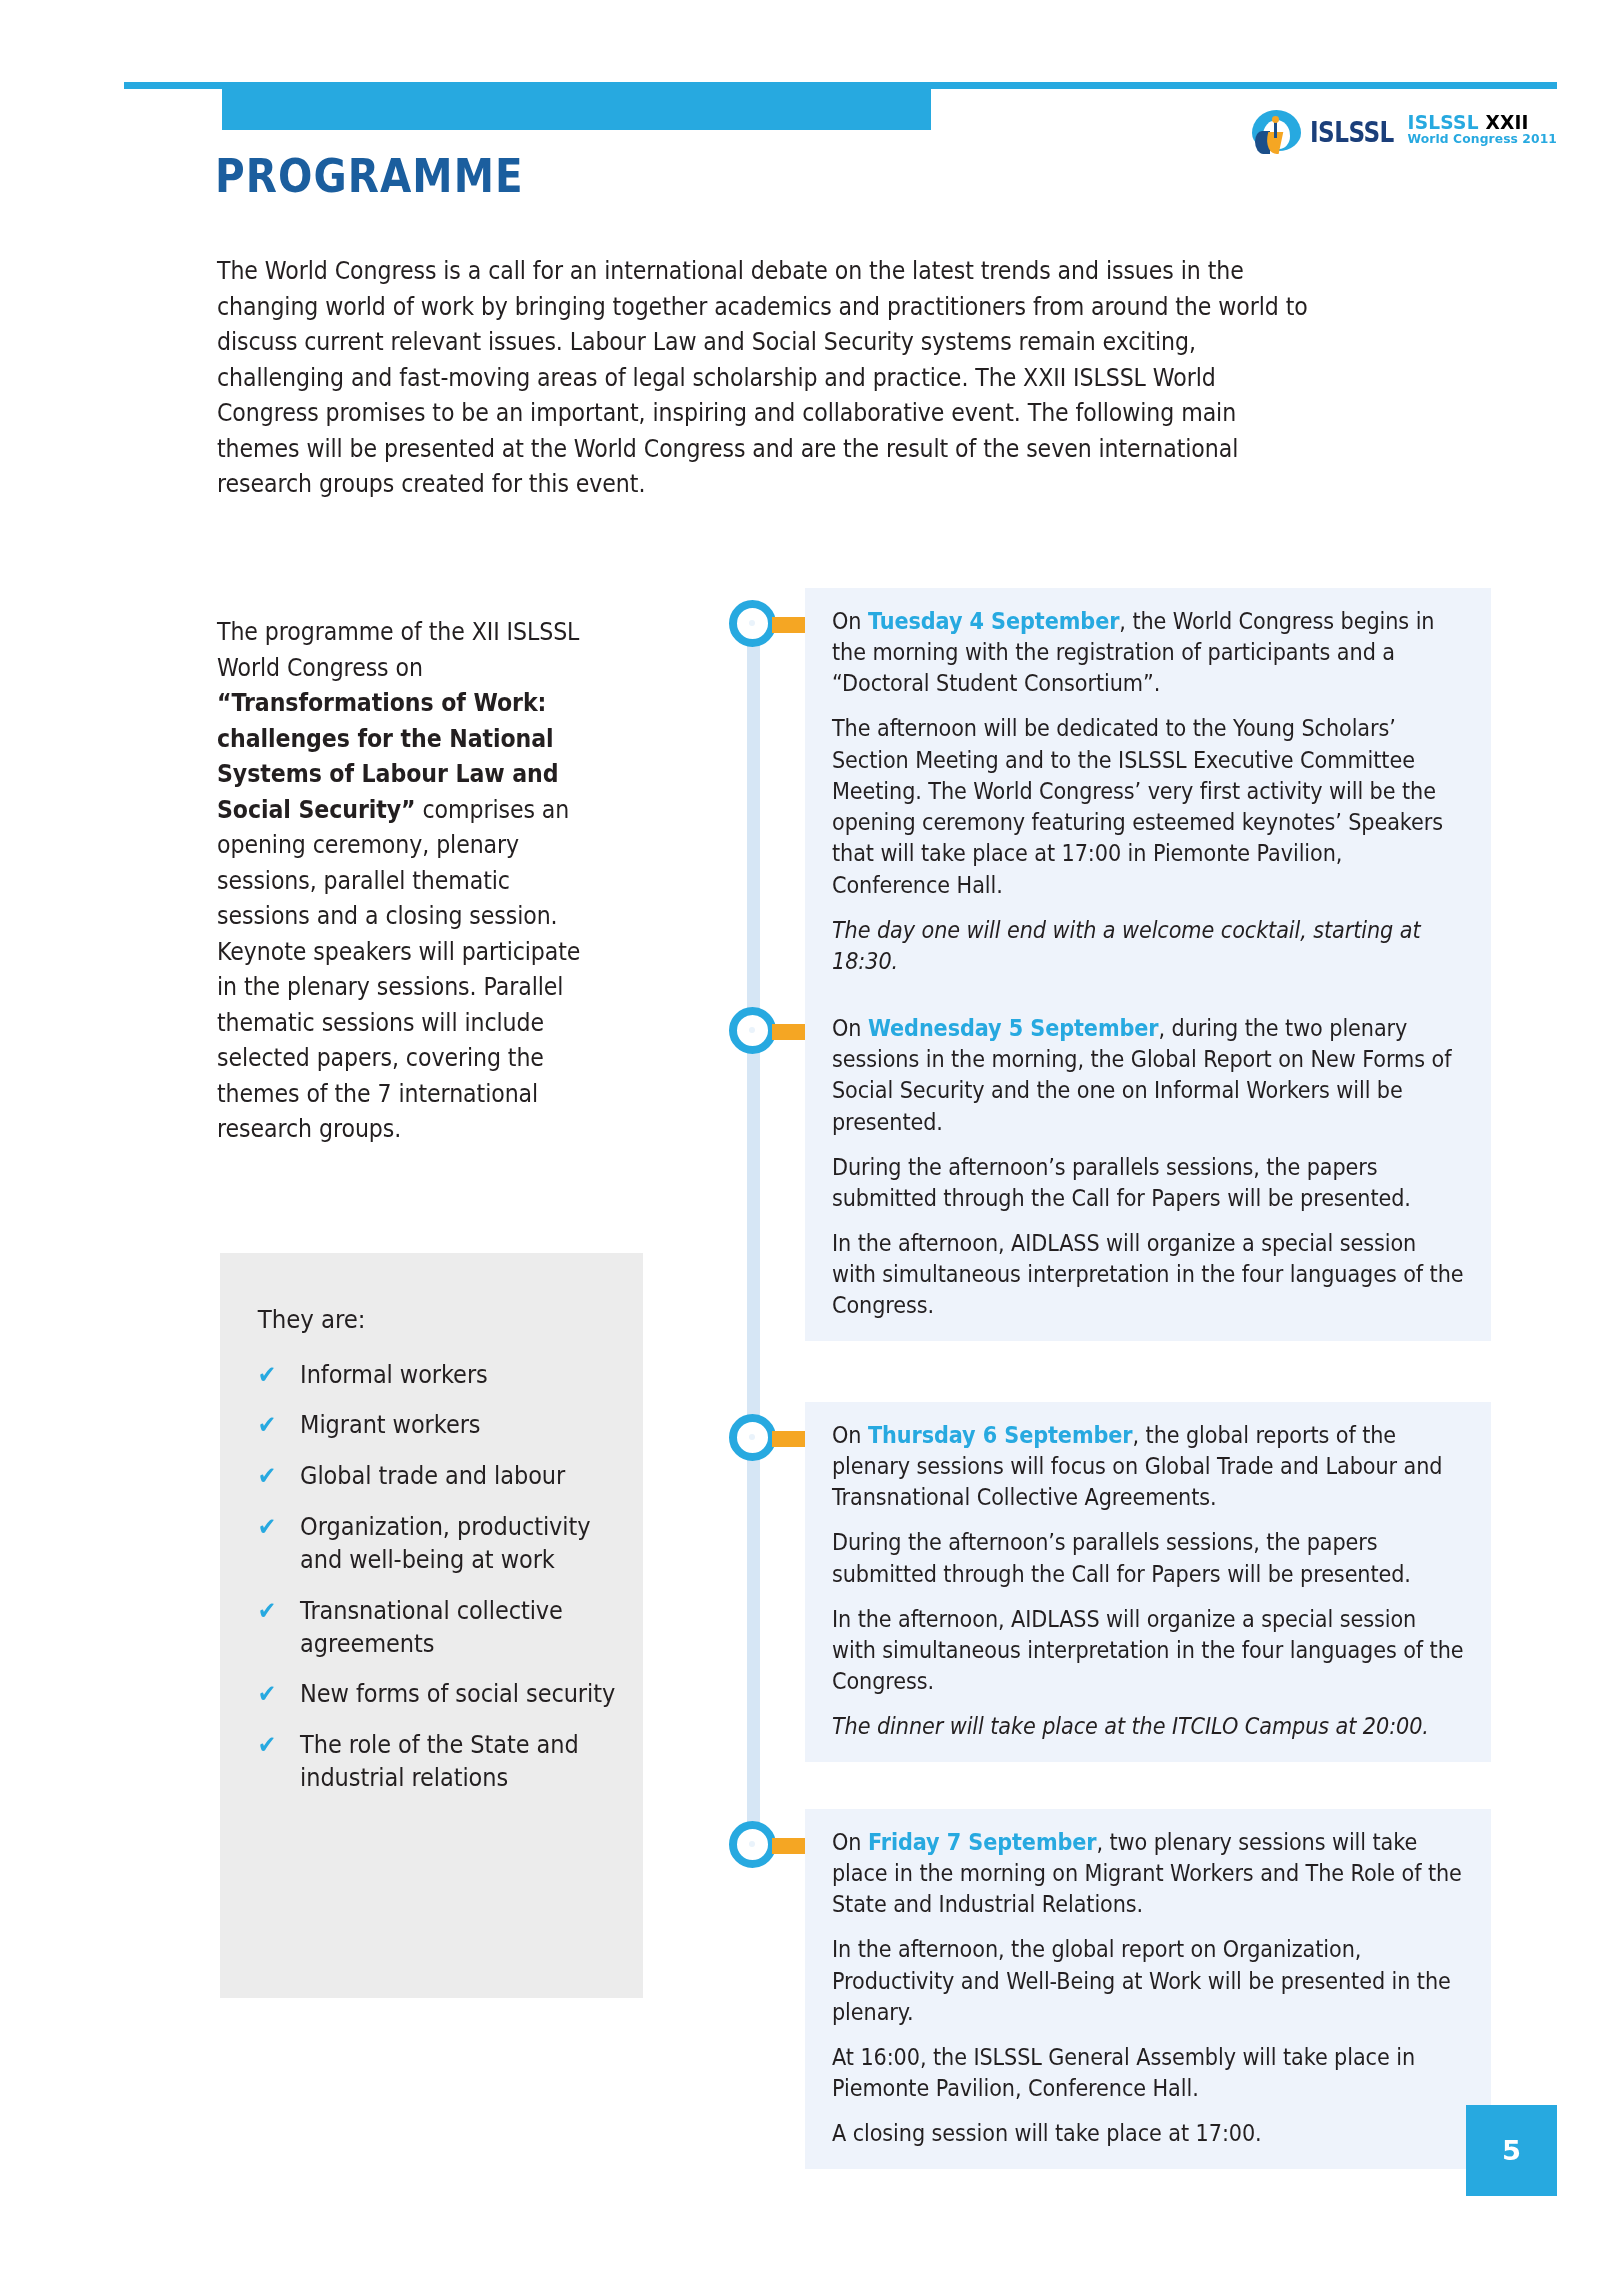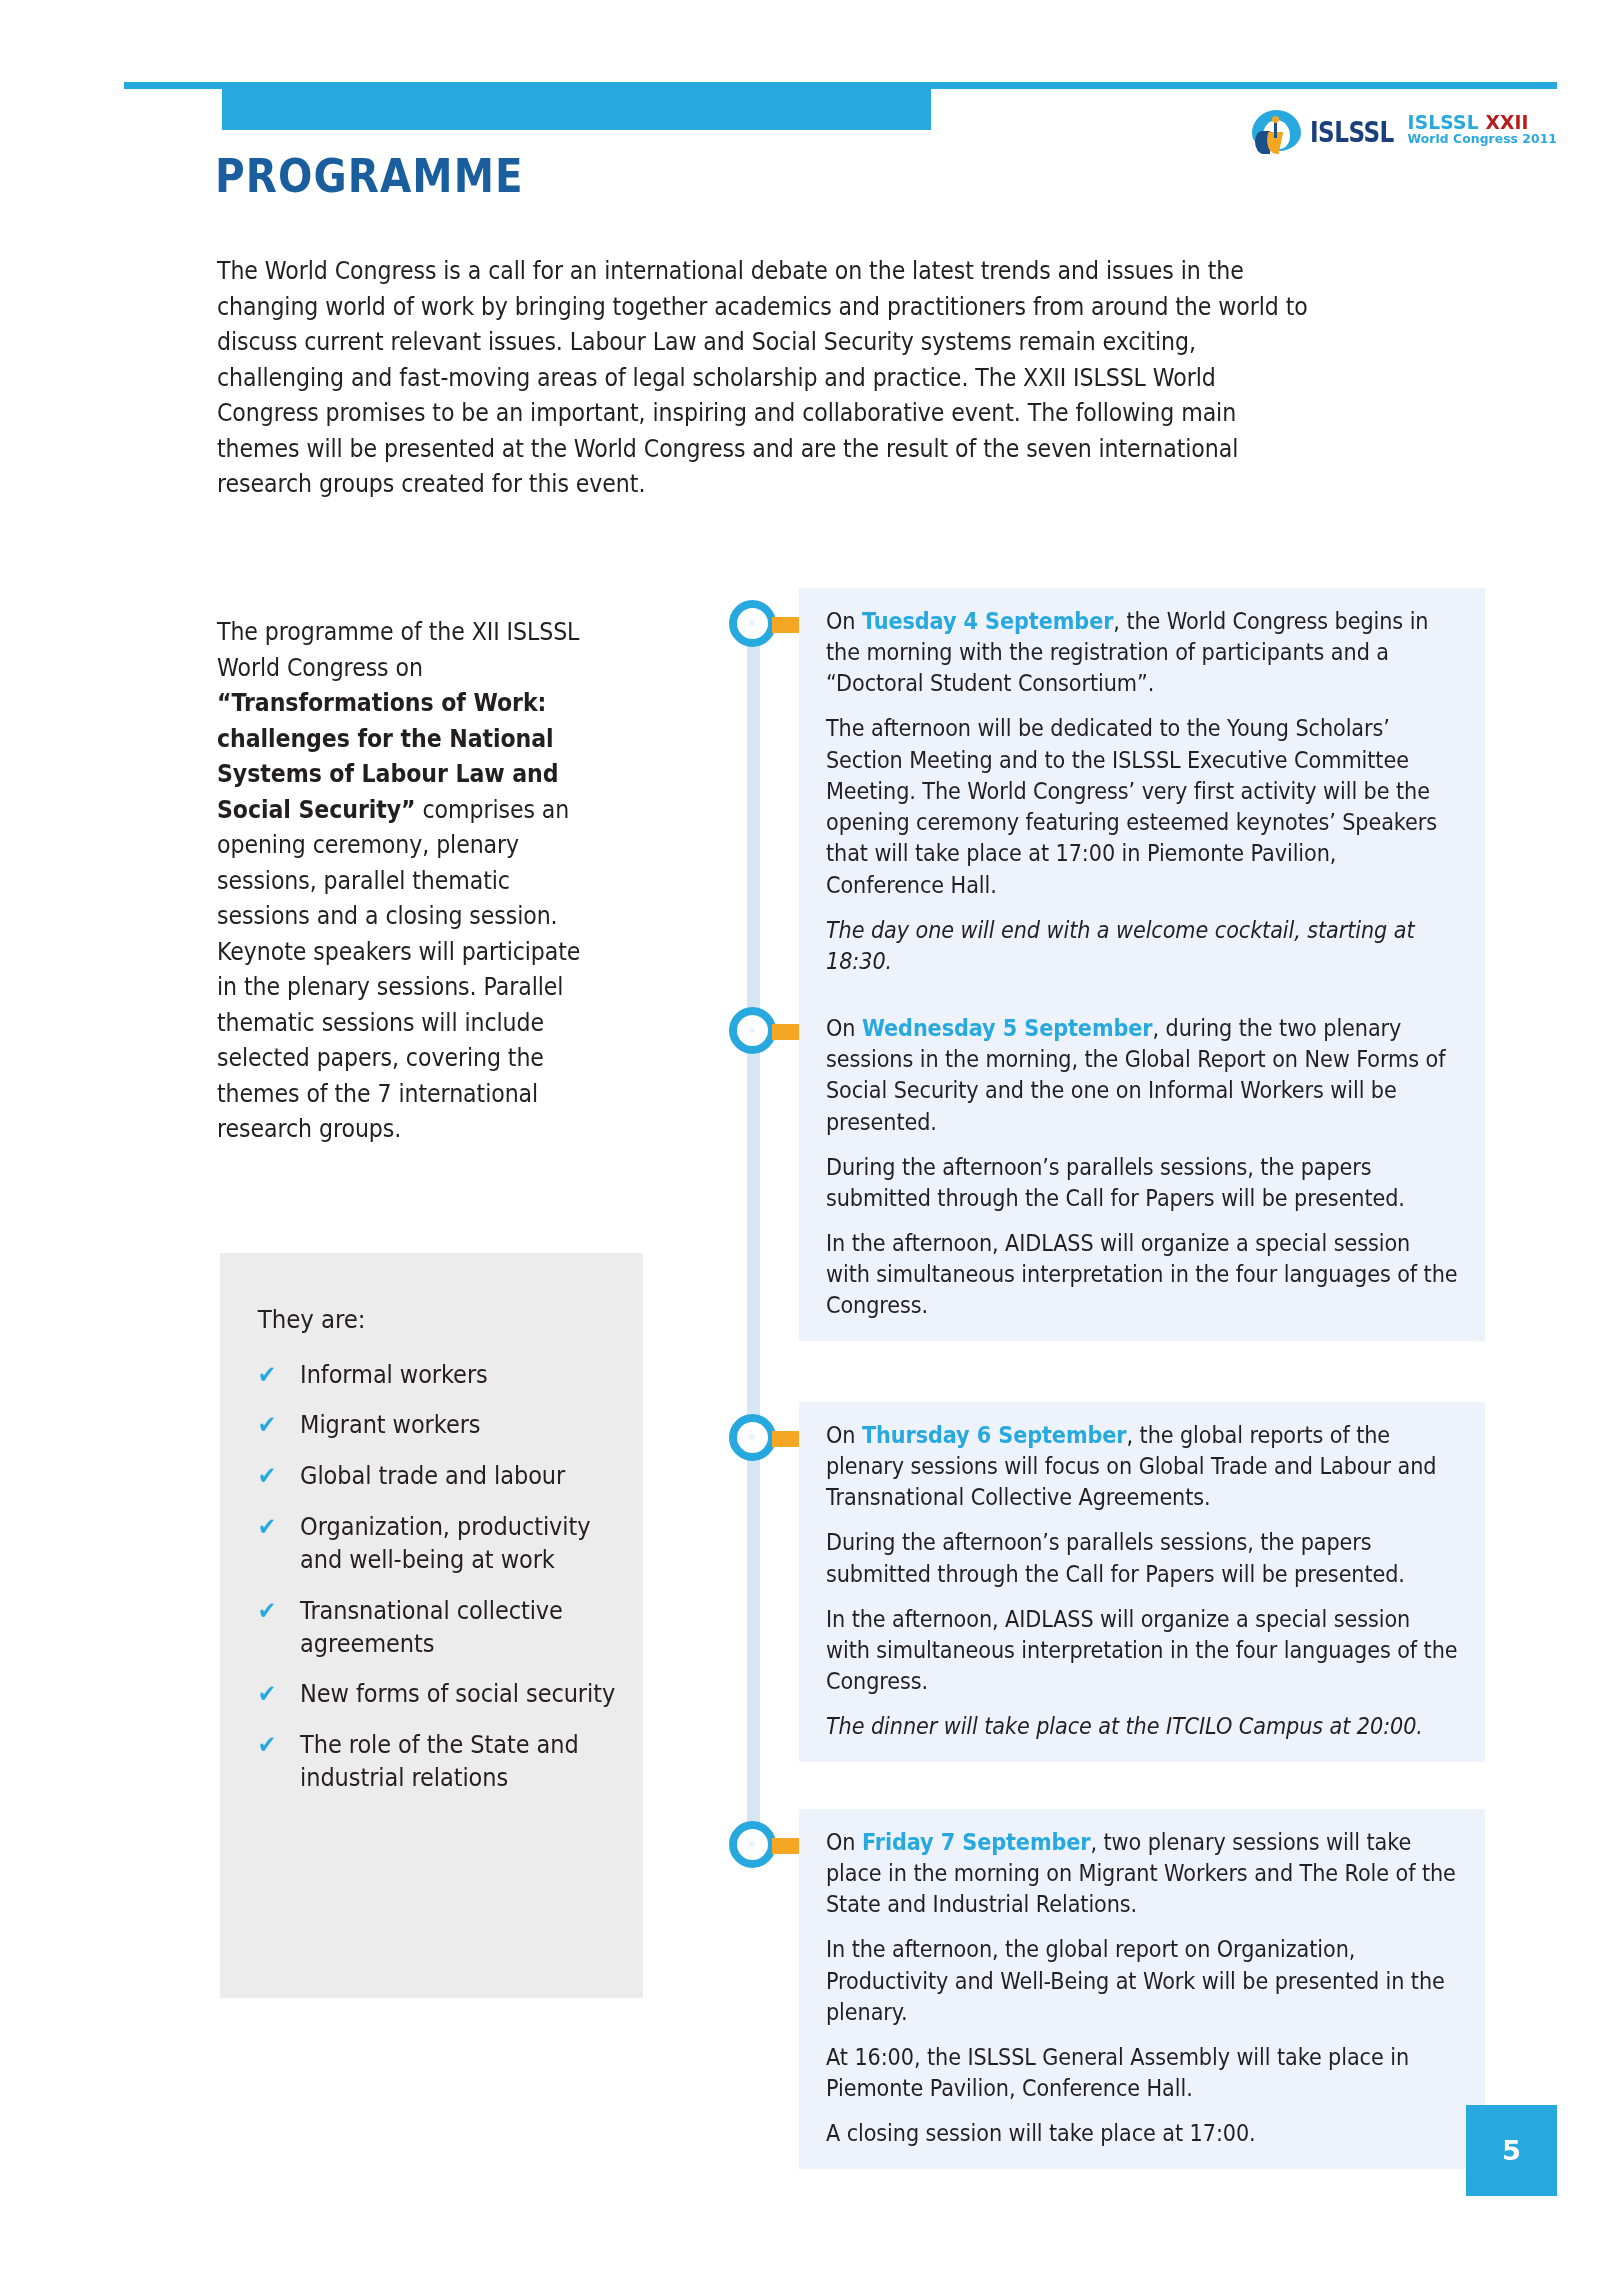--- a/index.html
+++ b/index.html
@@ -110,21 +110,21 @@
     transform-origin: left bottom;
   }
   .logo-right { line-height: 1.02; padding-bottom: 1px; }
   .logo-torino {
     font-weight: bold;
     font-size: 18.6px;
     letter-spacing: 0.2px;
     color: #27a9e0;
     white-space: nowrap;
   }
-  .logo-torino .rom { color: #b91c1c; }
+  .logo-torino .rom { color: #000000; }
   .logo-wc {
     font-weight: bold;
     font-size: 12.3px;
     letter-spacing: 0.1px;
     color: #27a9e0;
     white-space: nowrap;
   }
 
   
   .page-title {
@@ -248,21 +248,21 @@
     position: absolute;
     left: 43px;
     top: 16.7px;
     width: 37px;
     height: 16.7px;
     background: #f5a623;
   }
 
   .tl-card {
     position: absolute;
-    left: 70px;
+    left: 76px;
     top: -11.8px;
     background: #eef3fb;
     padding: 17.6px 25.5px 19.6px 27.4px;
   }
   .tl-card p {
     font-size: 23px;
     line-height: 1.36;
     color: #231f20;
     margin-bottom: 13.7px;
     transform: scaleX(0.905);

